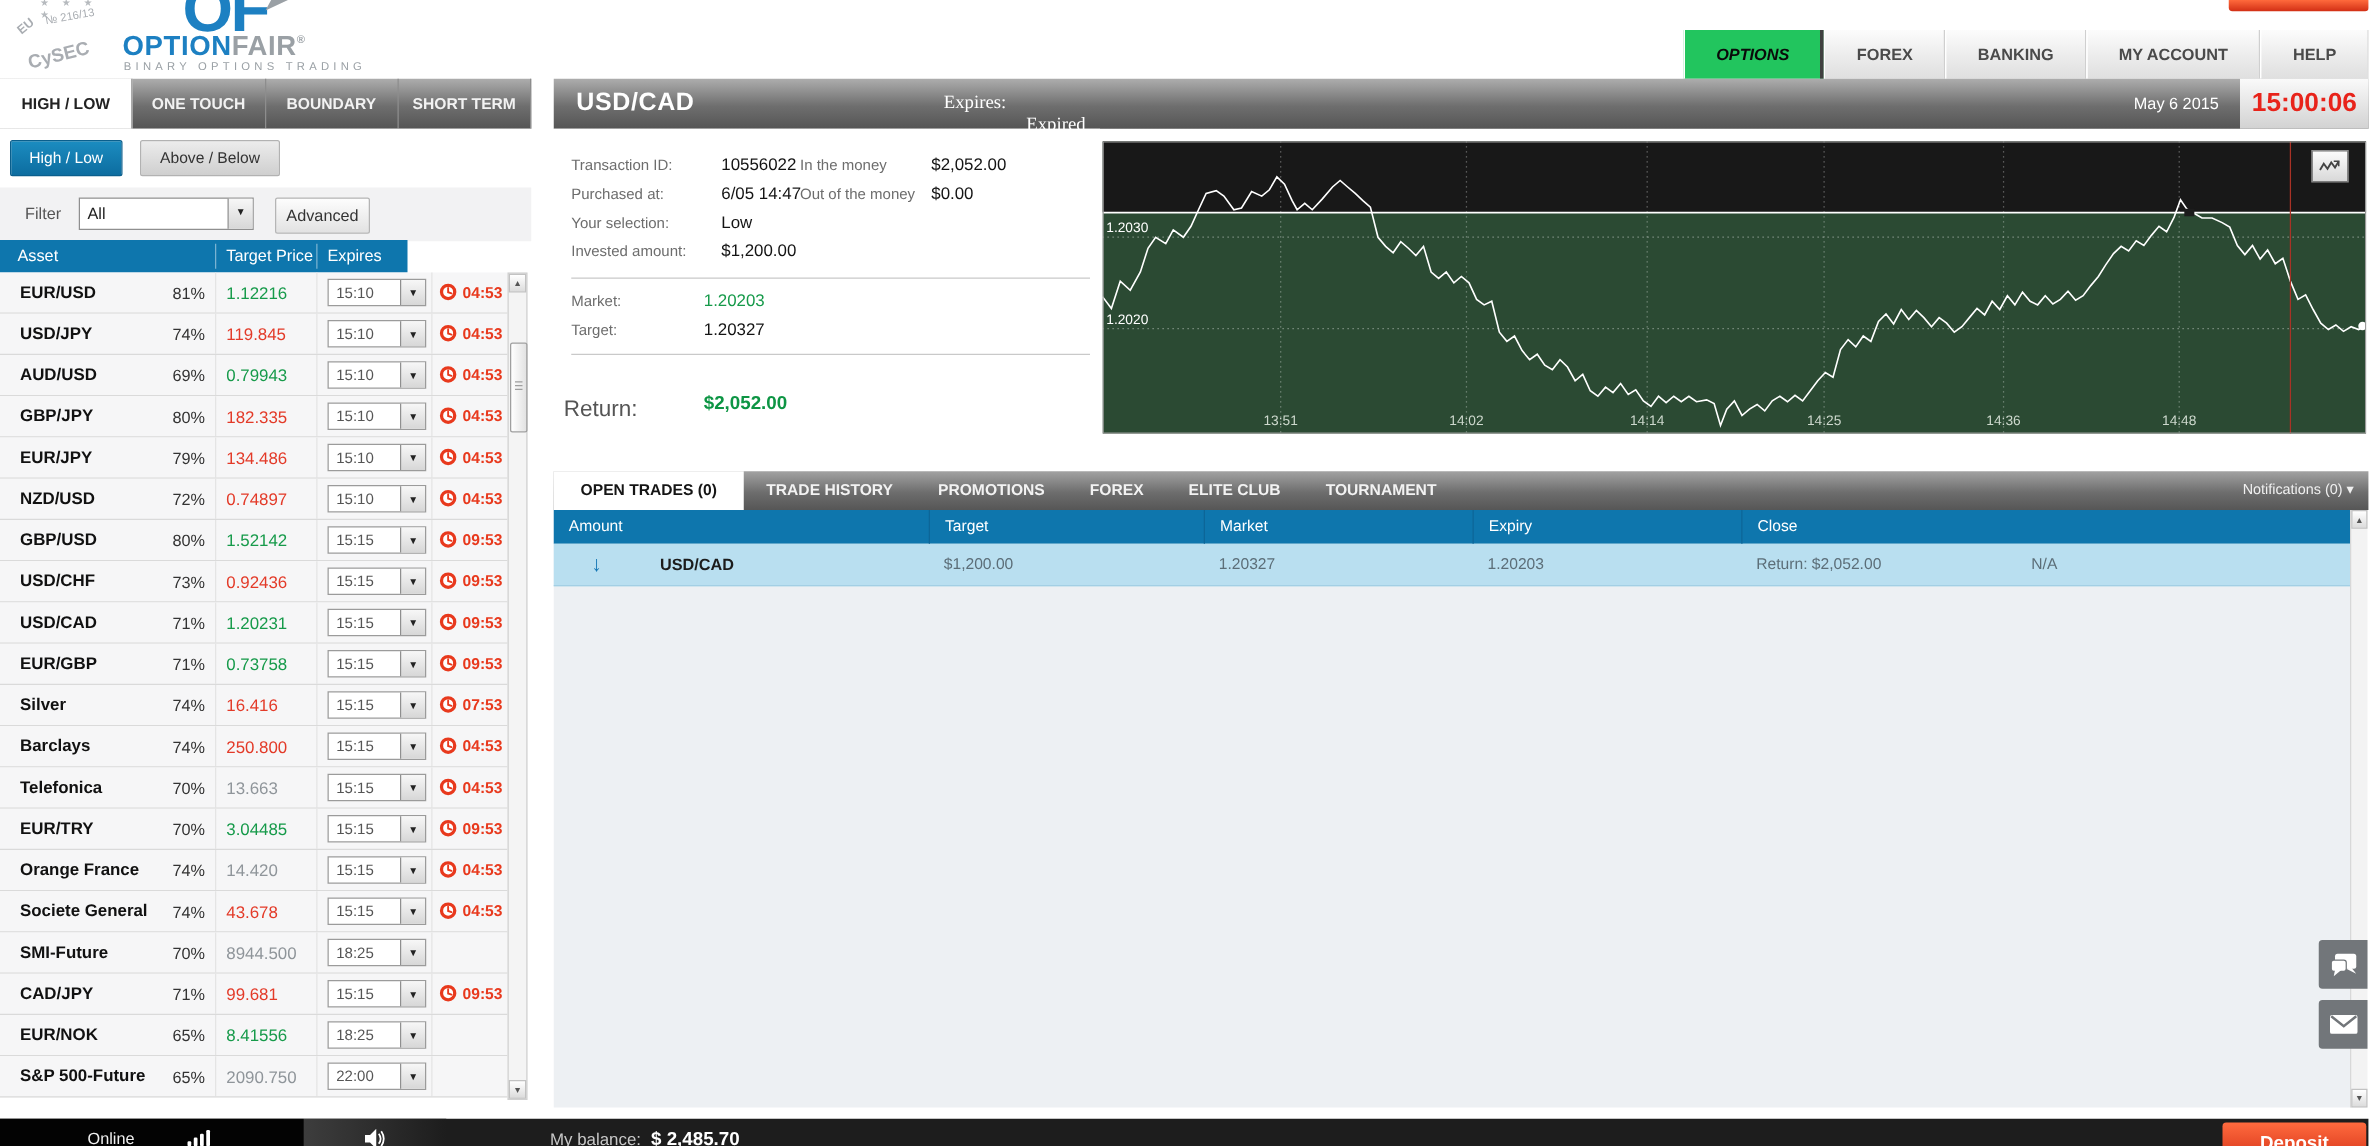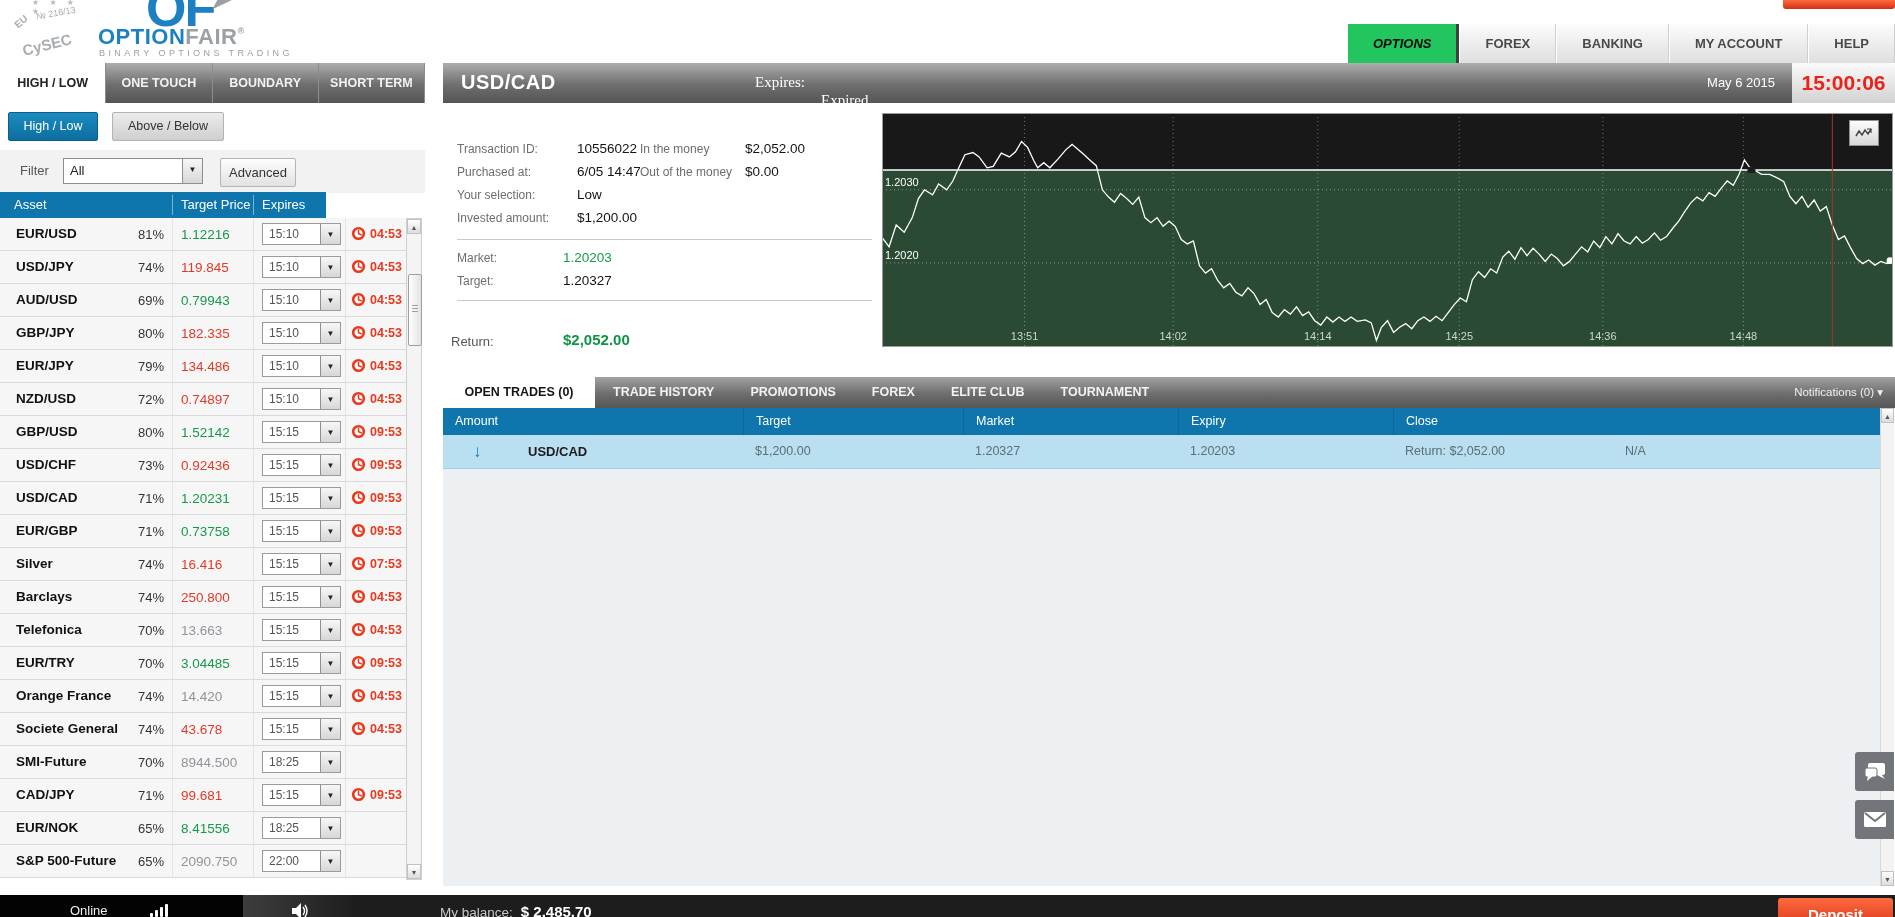--- a/index.html
+++ b/index.html
@@ -68,28 +68,28 @@
   .atimer{position:absolute;left:351px;top:8px;display:flex;gap:4px;align-items:center;
           font-size:12.5px;font-weight:bold;color:#e8391d;}
   .lscroll{position:absolute;left:406px;top:115px;width:16px;height:662px;background:#f4f4f4;border:1px solid #d0d0d0;box-sizing:border-box;}
   .sarr{position:absolute;left:0;width:100%;height:15px;text-align:center;line-height:15px;font-size:7px;color:#555;
         background:linear-gradient(#fff,#dcdcdc);border:1px solid #c2c2c2;box-sizing:border-box;cursor:pointer;}
   .sthumb{position:absolute;left:1px;top:55px;width:12px;height:70px;background:linear-gradient(90deg,#fff,#e2e2e2);
           border:1px solid #9f9f9f;border-radius:2px;cursor:grab;}
   .sthumb:after{content:"";position:absolute;left:3px;top:30px;width:6px;height:1px;background:#9f9f9f;
           box-shadow:0 3px 0 #9f9f9f,0 6px 0 #9f9f9f;}
   
-  .detail{position:absolute;left:443px;top:120px;width:437px;height:336px;background:#fff;}
+  .detail{position:absolute;left:443px;top:103px;width:437px;height:336px;background:#fff;}
   .drow{position:absolute;font-size:12px;}
   .dlabel{color:#6d6d6d;font-size:12px;}
   .dvalue{position:absolute;left:120px;top:-1px;color:#141414;font-size:13.5px;white-space:nowrap;}
   .divider{position:absolute;left:14px;width:415px;height:1px;background:#c9c9c9;}
   .mlabel{position:absolute;left:14px;font-size:12px;color:#6d6d6d;}
   .mvalue{position:absolute;left:120px;font-size:13.5px;}
-  .retlabel{position:absolute;left:8px;top:214px;font-size:13px;color:#555;text-align:right;}
+  .retlabel{position:absolute;left:8px;top:214px;font-size:18px;color:#555;text-align:right;}
   .retvalue{position:absolute;left:120px;top:211px;font-size:15px;font-weight:bold;color:#0d9544;}
   
   .chartwrap{position:absolute;left:882px;top:113px;width:1011px;height:234px;}
   .chartbtn{position:absolute;left:967px;top:7px;width:30px;height:26px;background:linear-gradient(#fcfcfc,#d8d8d8);
             border:1px solid #8f8f8f;box-sizing:border-box;display:flex;align-items:center;justify-content:center;cursor:pointer;}
   
   .btabs{position:absolute;left:443px;top:377px;width:1452px;height:31px;
          background:linear-gradient(#a2a2a2,#6d6d6d 55%,#565656);}
   .btab{display:inline-block;padding:0 18px;line-height:31px;font-size:12.5px;font-weight:bold;color:#f2f2f2;cursor:pointer;}
   .btab.active{background:#fff;color:#151515;width:116px;text-align:center;}

